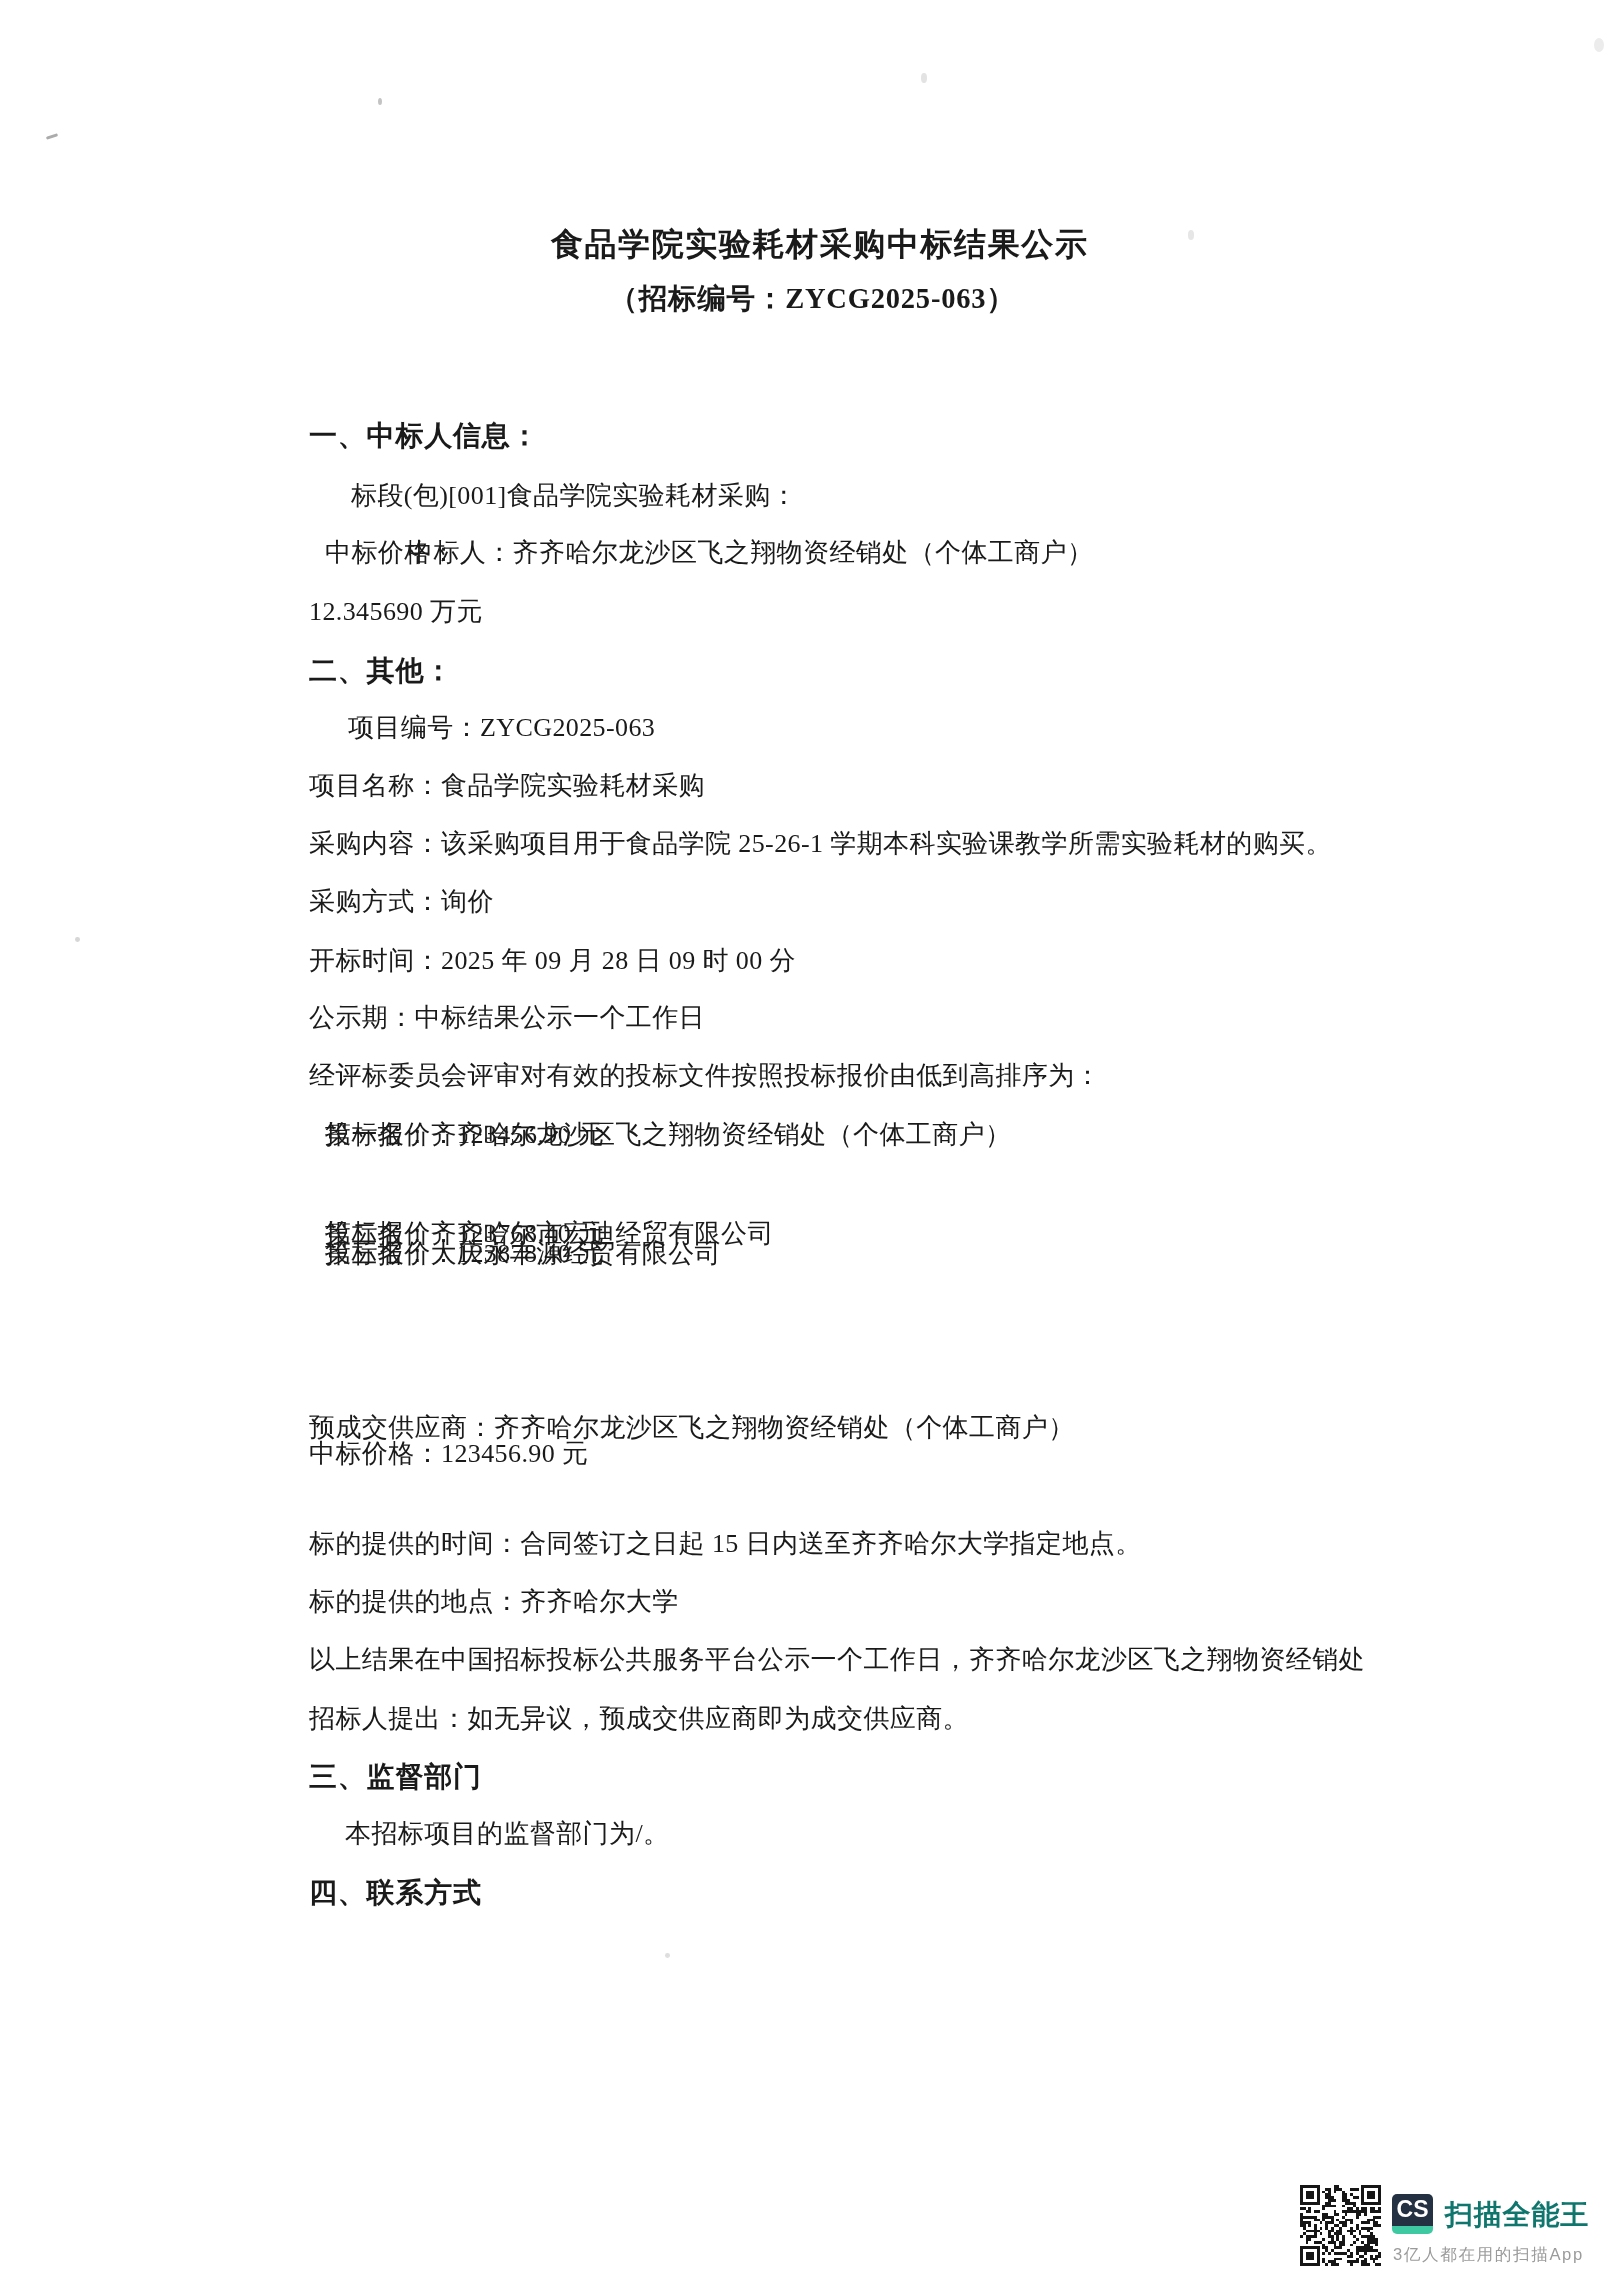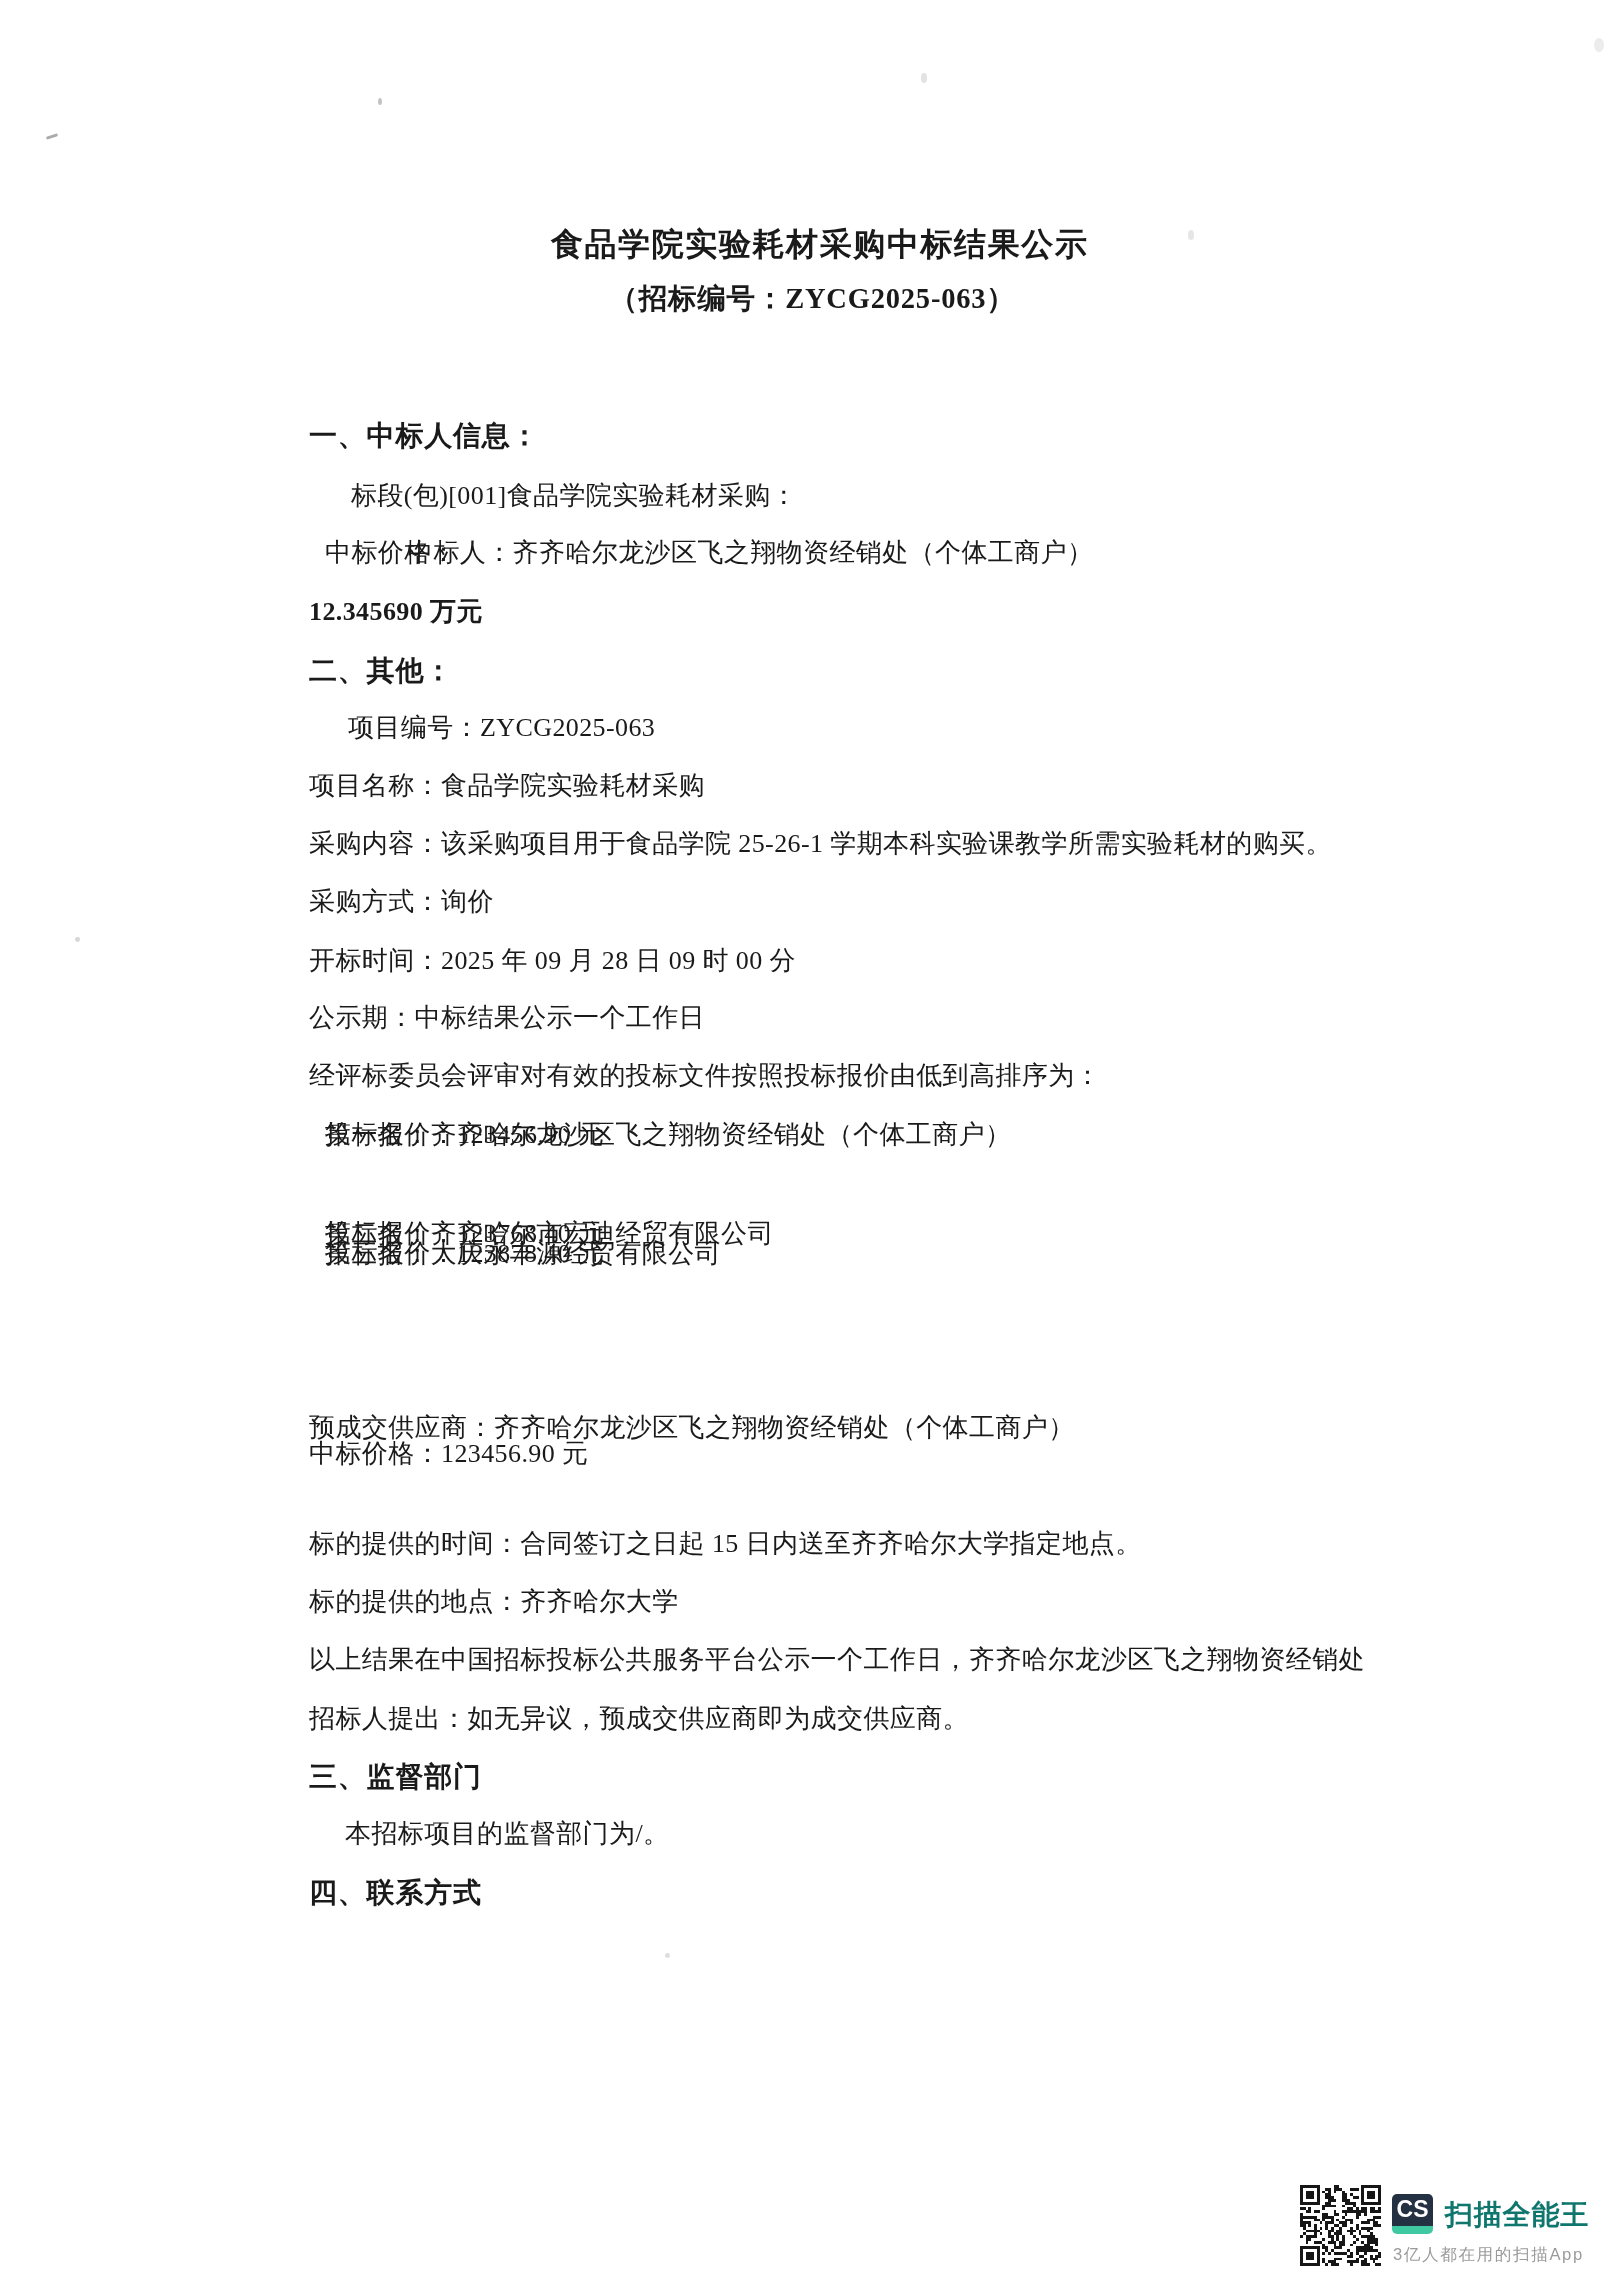--- a/index.html
+++ b/index.html
@@ -79,21 +79,21 @@
 
   <div class="doc-title">食品学院实验耗材采购中标结果公示</div>
   <div class="doc-subtitle">（招标编号：ZYCG2025-063）</div>
 
   <div class="line heading" style="top:417px;">一、中标人信息：</div>
   <div class="line indent-1" style="top:478px;left:351px;">标段(包)[001]食品学院实验耗材采购：</div>
   <div class="rank-row" style="top:535px;">
     <span class="rank-name indent-2" style="left:391px;">中标人：齐齐哈尔龙沙区飞之翔物资经销处（个体工商户）</span>
     <span class="rank-name winner-price">中标价格：</span>
   </div>
-  <div class="line" style="top:594px;font-weight:bold;">12.345690 万元</div>
+  <div class="line" style="top:594px;">12.345690 万元</div>
 
   <div class="line heading" style="top:652px;">二、其他：</div>
   <div class="line indent-1" style="top:710px;left:348px;">项目编号：ZYCG2025-063</div>
   <div class="line" style="top:768px;">项目名称：食品学院实验耗材采购</div>
   <div class="line" style="top:826px;">采购内容：该采购项目用于食品学院 25-26-1 学期本科实验课教学所需实验耗材的购买。</div>
   <div class="line" style="top:884px;">采购方式：询价</div>
   <div class="line" style="top:943px;">开标时间：2025 年 09 月 28 日 09 时 00 分</div>
   <div class="line" style="top:1000px;">公示期：中标结果公示一个工作日</div>
   <div class="line" style="top:1058px;">经评标委员会评审对有效的投标文件按照投标报价由低到高排序为：</div>
 

